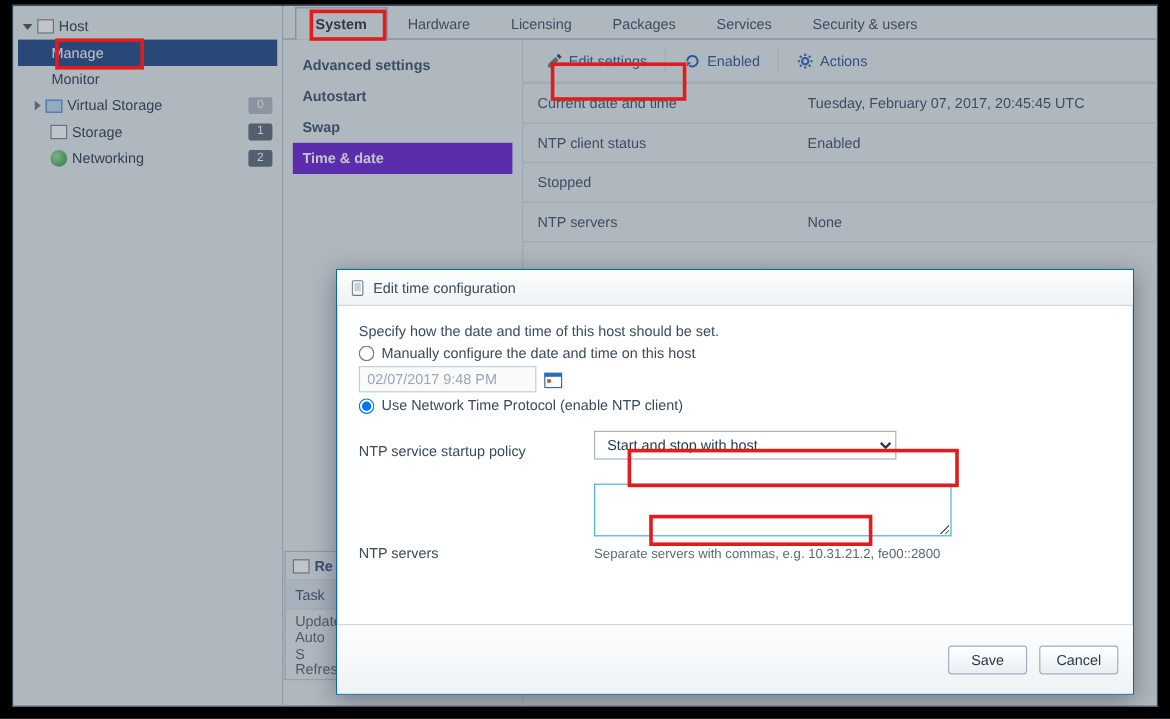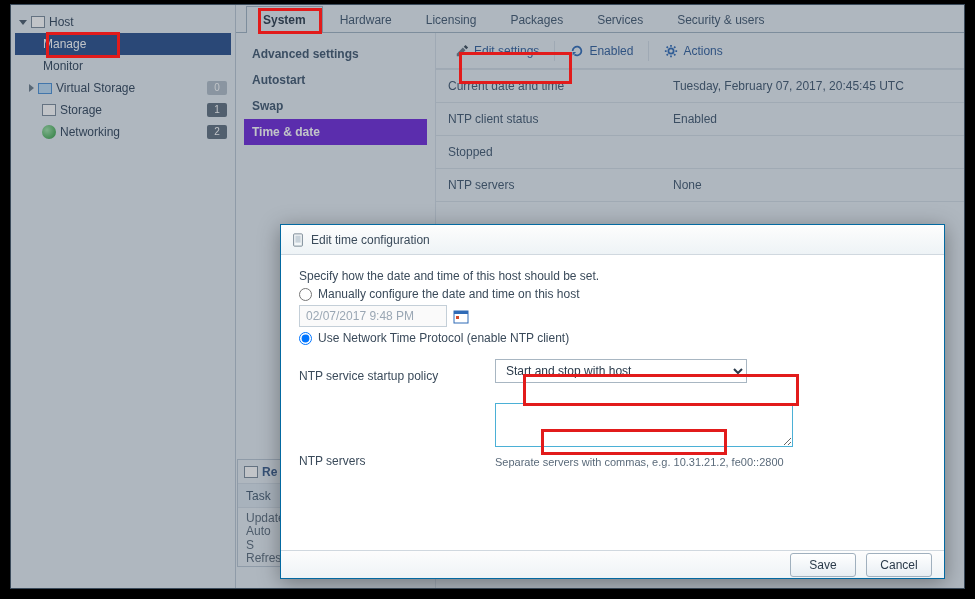--- a/index.html
+++ b/index.html
@@ -34,21 +34,21 @@
 .kv{border-top:1px solid #d0dae2}
 .kv-row{display:flex;border-bottom:1px solid #d0dae2}
 .kv-k{width:225px;padding:9px 12px;color:#3f566e}
 .kv-v{flex:1;padding:9px 12px;color:#3f566e}
 .b-head{display:flex;align-items:center;height:24px;padding:0 6px;gap:4px;border-bottom:1px solid #cfd9e2;font-weight:bold;color:#385a88}
 .b-tabhead{background:#dce6ee;height:24px;display:flex;align-items:center;padding:0 8px;border-bottom:1px solid #cfd9e2;color:#445a70}
 .b-row{height:20px;display:flex;align-items:center;padding:0 8px;color:#5a6a7a;border-bottom:1px solid #e4ecf2;font-size:11px}
 .dialog{position:absolute;left:280px;top:224px;width:665px;height:355px;background:#fff;border:1px solid #0369a1;box-shadow:0 4px 20px rgba(0,0,0,.35);z-index:20;display:flex;flex-direction:column}
 .dlg-title{height:30px;display:flex;align-items:center;padding:0 10px;gap:6px;color:#3a4a5a;border-bottom:1px solid #d0d8df;background:linear-gradient(#fdfdfd,#eef3f6)}
 .dlg-body{flex:1;padding:14px 18px;color:#3a4a5a}
-.dlg-foot{height:28px;display:flex;align-items:center;justify-content:flex-end;gap:10px;padding:0 12px;border-top:1px solid #d0d8df;background:linear-gradient(#fdfdfd,#eef3f6)}
+.dlg-foot{height:58px;display:flex;align-items:center;justify-content:flex-end;gap:10px;padding:0 12px;border-top:1px solid #d0d8df;background:linear-gradient(#fdfdfd,#eef3f6)}
 .btn{min-width:66px;height:24px;border:1px solid #a0b0be;background:linear-gradient(#fff,#e8eef3);border-radius:3px;color:#2a3a4a;cursor:pointer;padding:0 12px}
 .radio-row{display:flex;align-items:flex-end;gap:6px;margin:4px 0}
 input[type=radio]{width:13px;height:13px}
 .date-in{display:flex;align-items:center;gap:6px}
 .date-in input{width:148px;height:22px;border:1px solid #c4cfd8;padding:0 6px;color:#9aa7b4}
 .cal-ic{width:16px;height:16px}
 .form-row{display:flex;align-items:flex-end;padding:10px 0;}
 .form-lbl{width:196px;color:#3a4a5a;padding-top:4px}
 .form-ctl{flex:1}
 .sel-wrap{position:relative}

